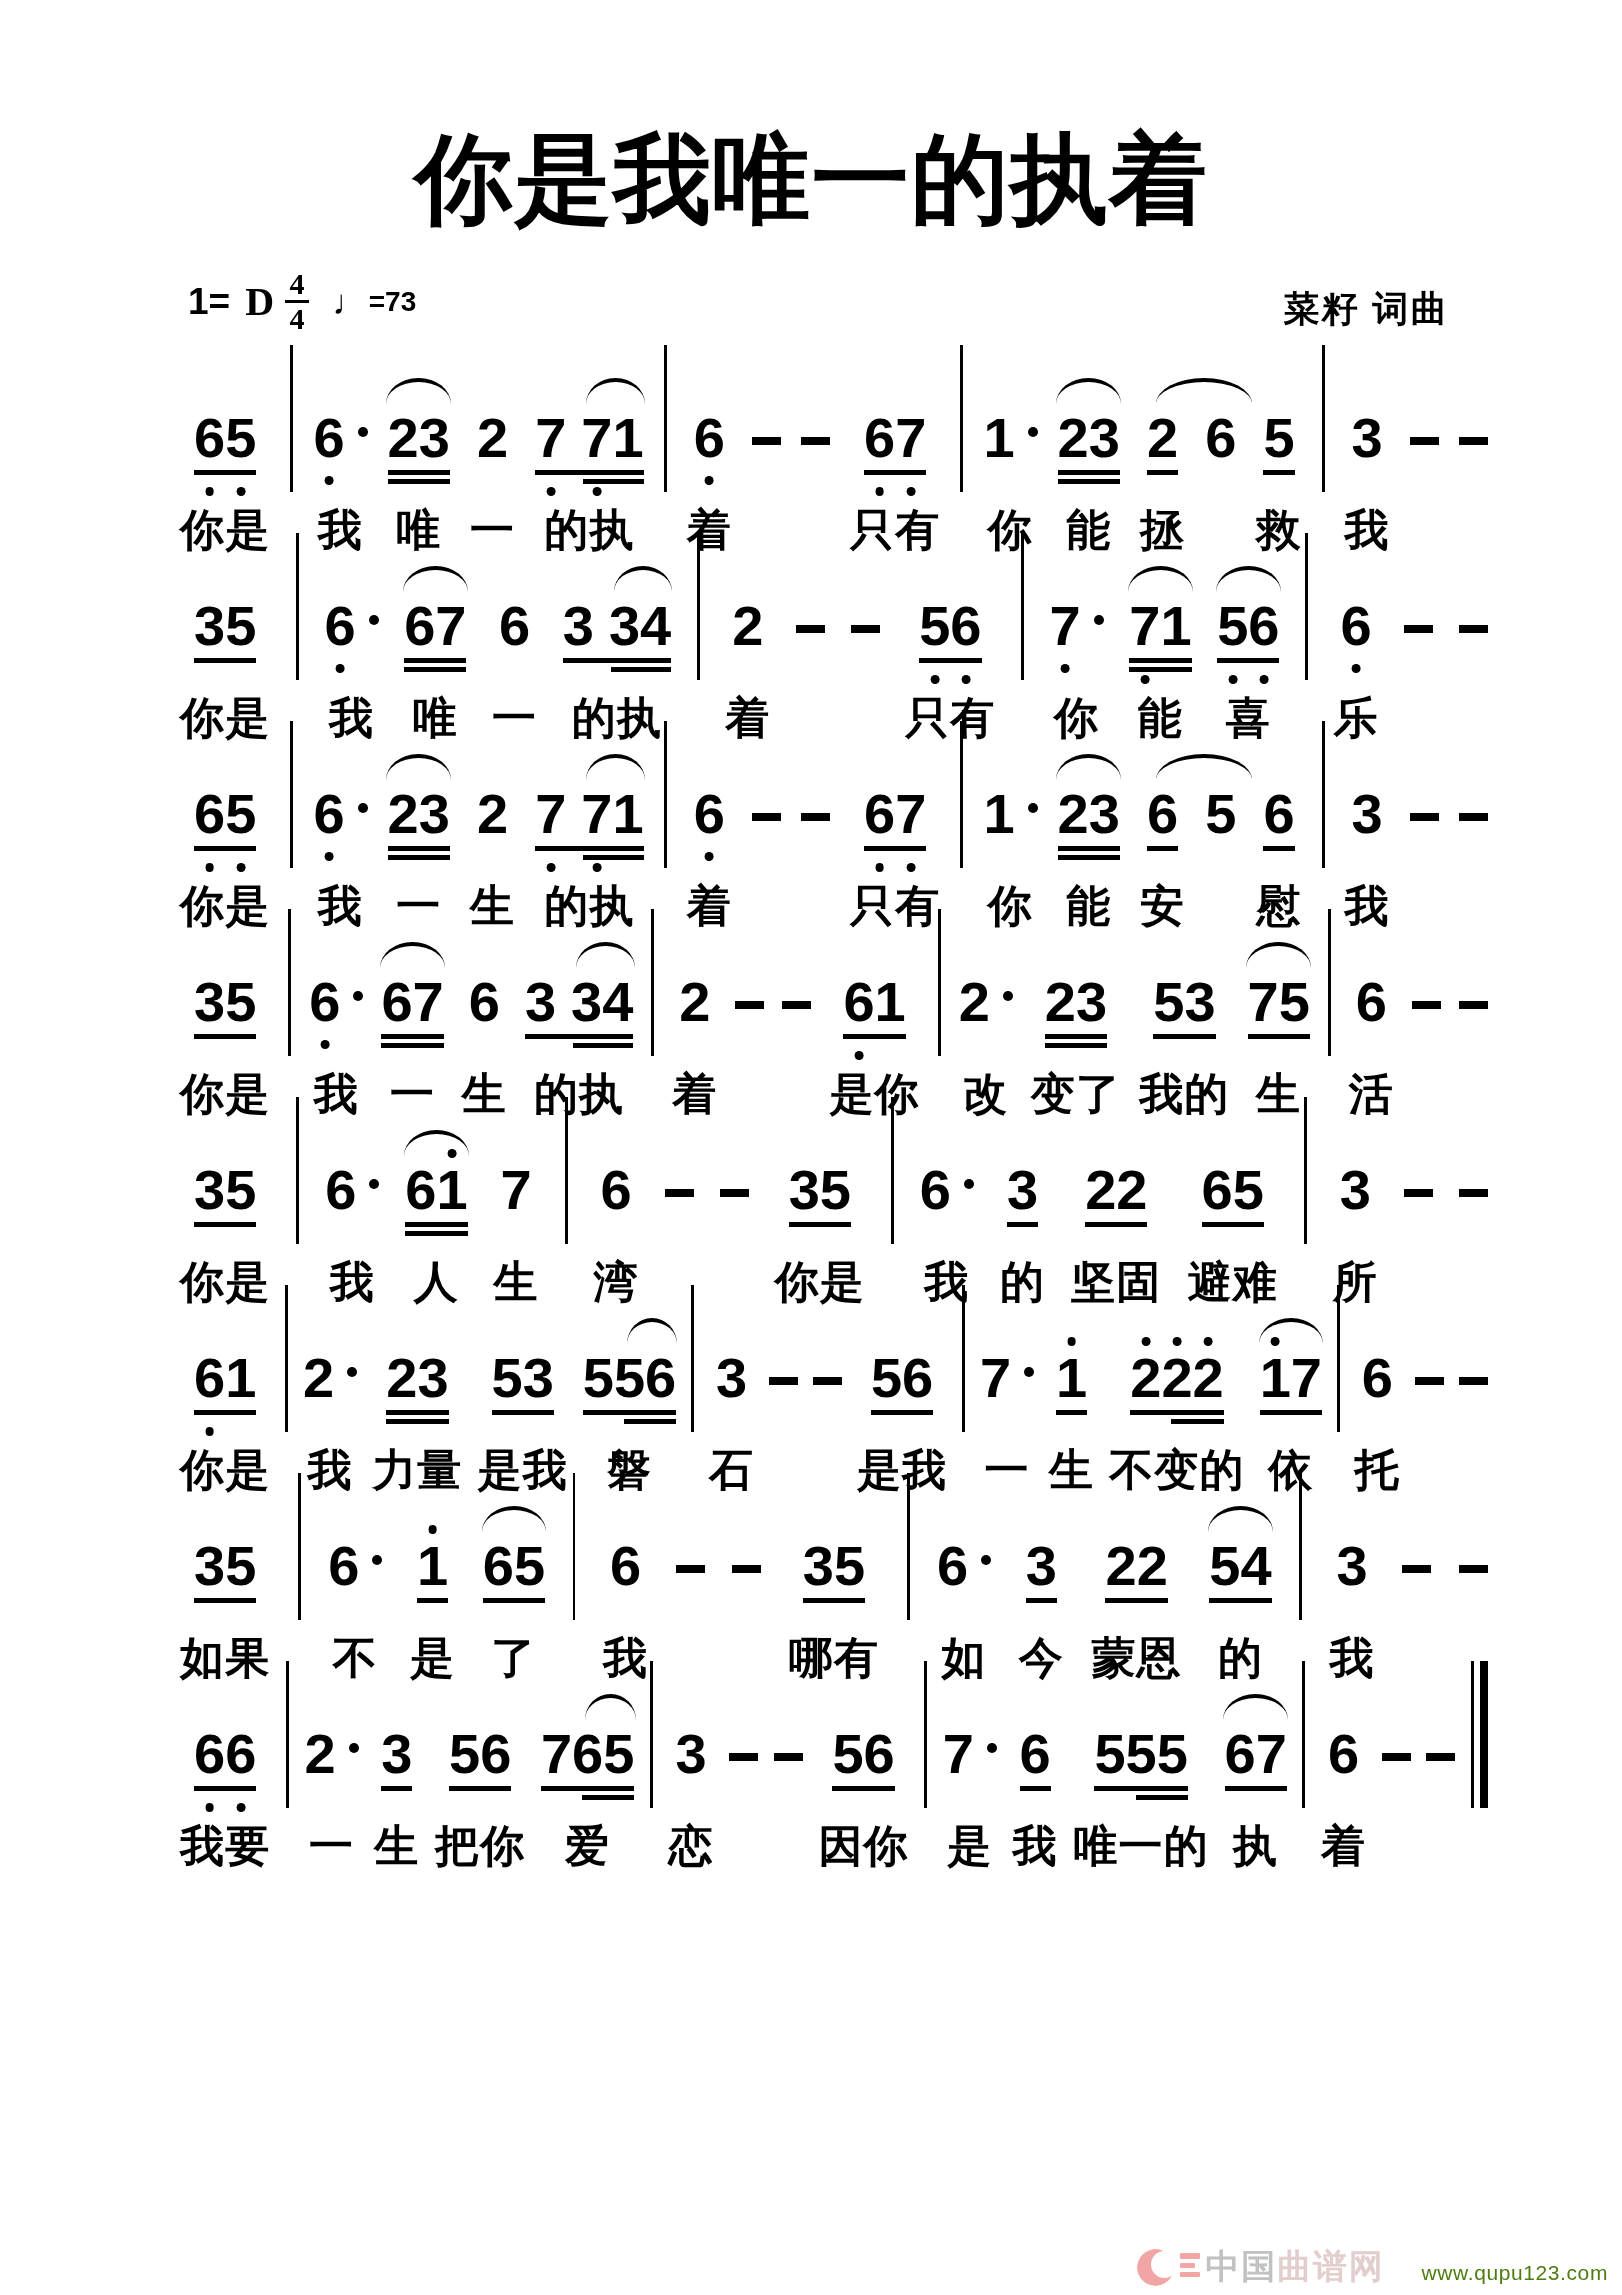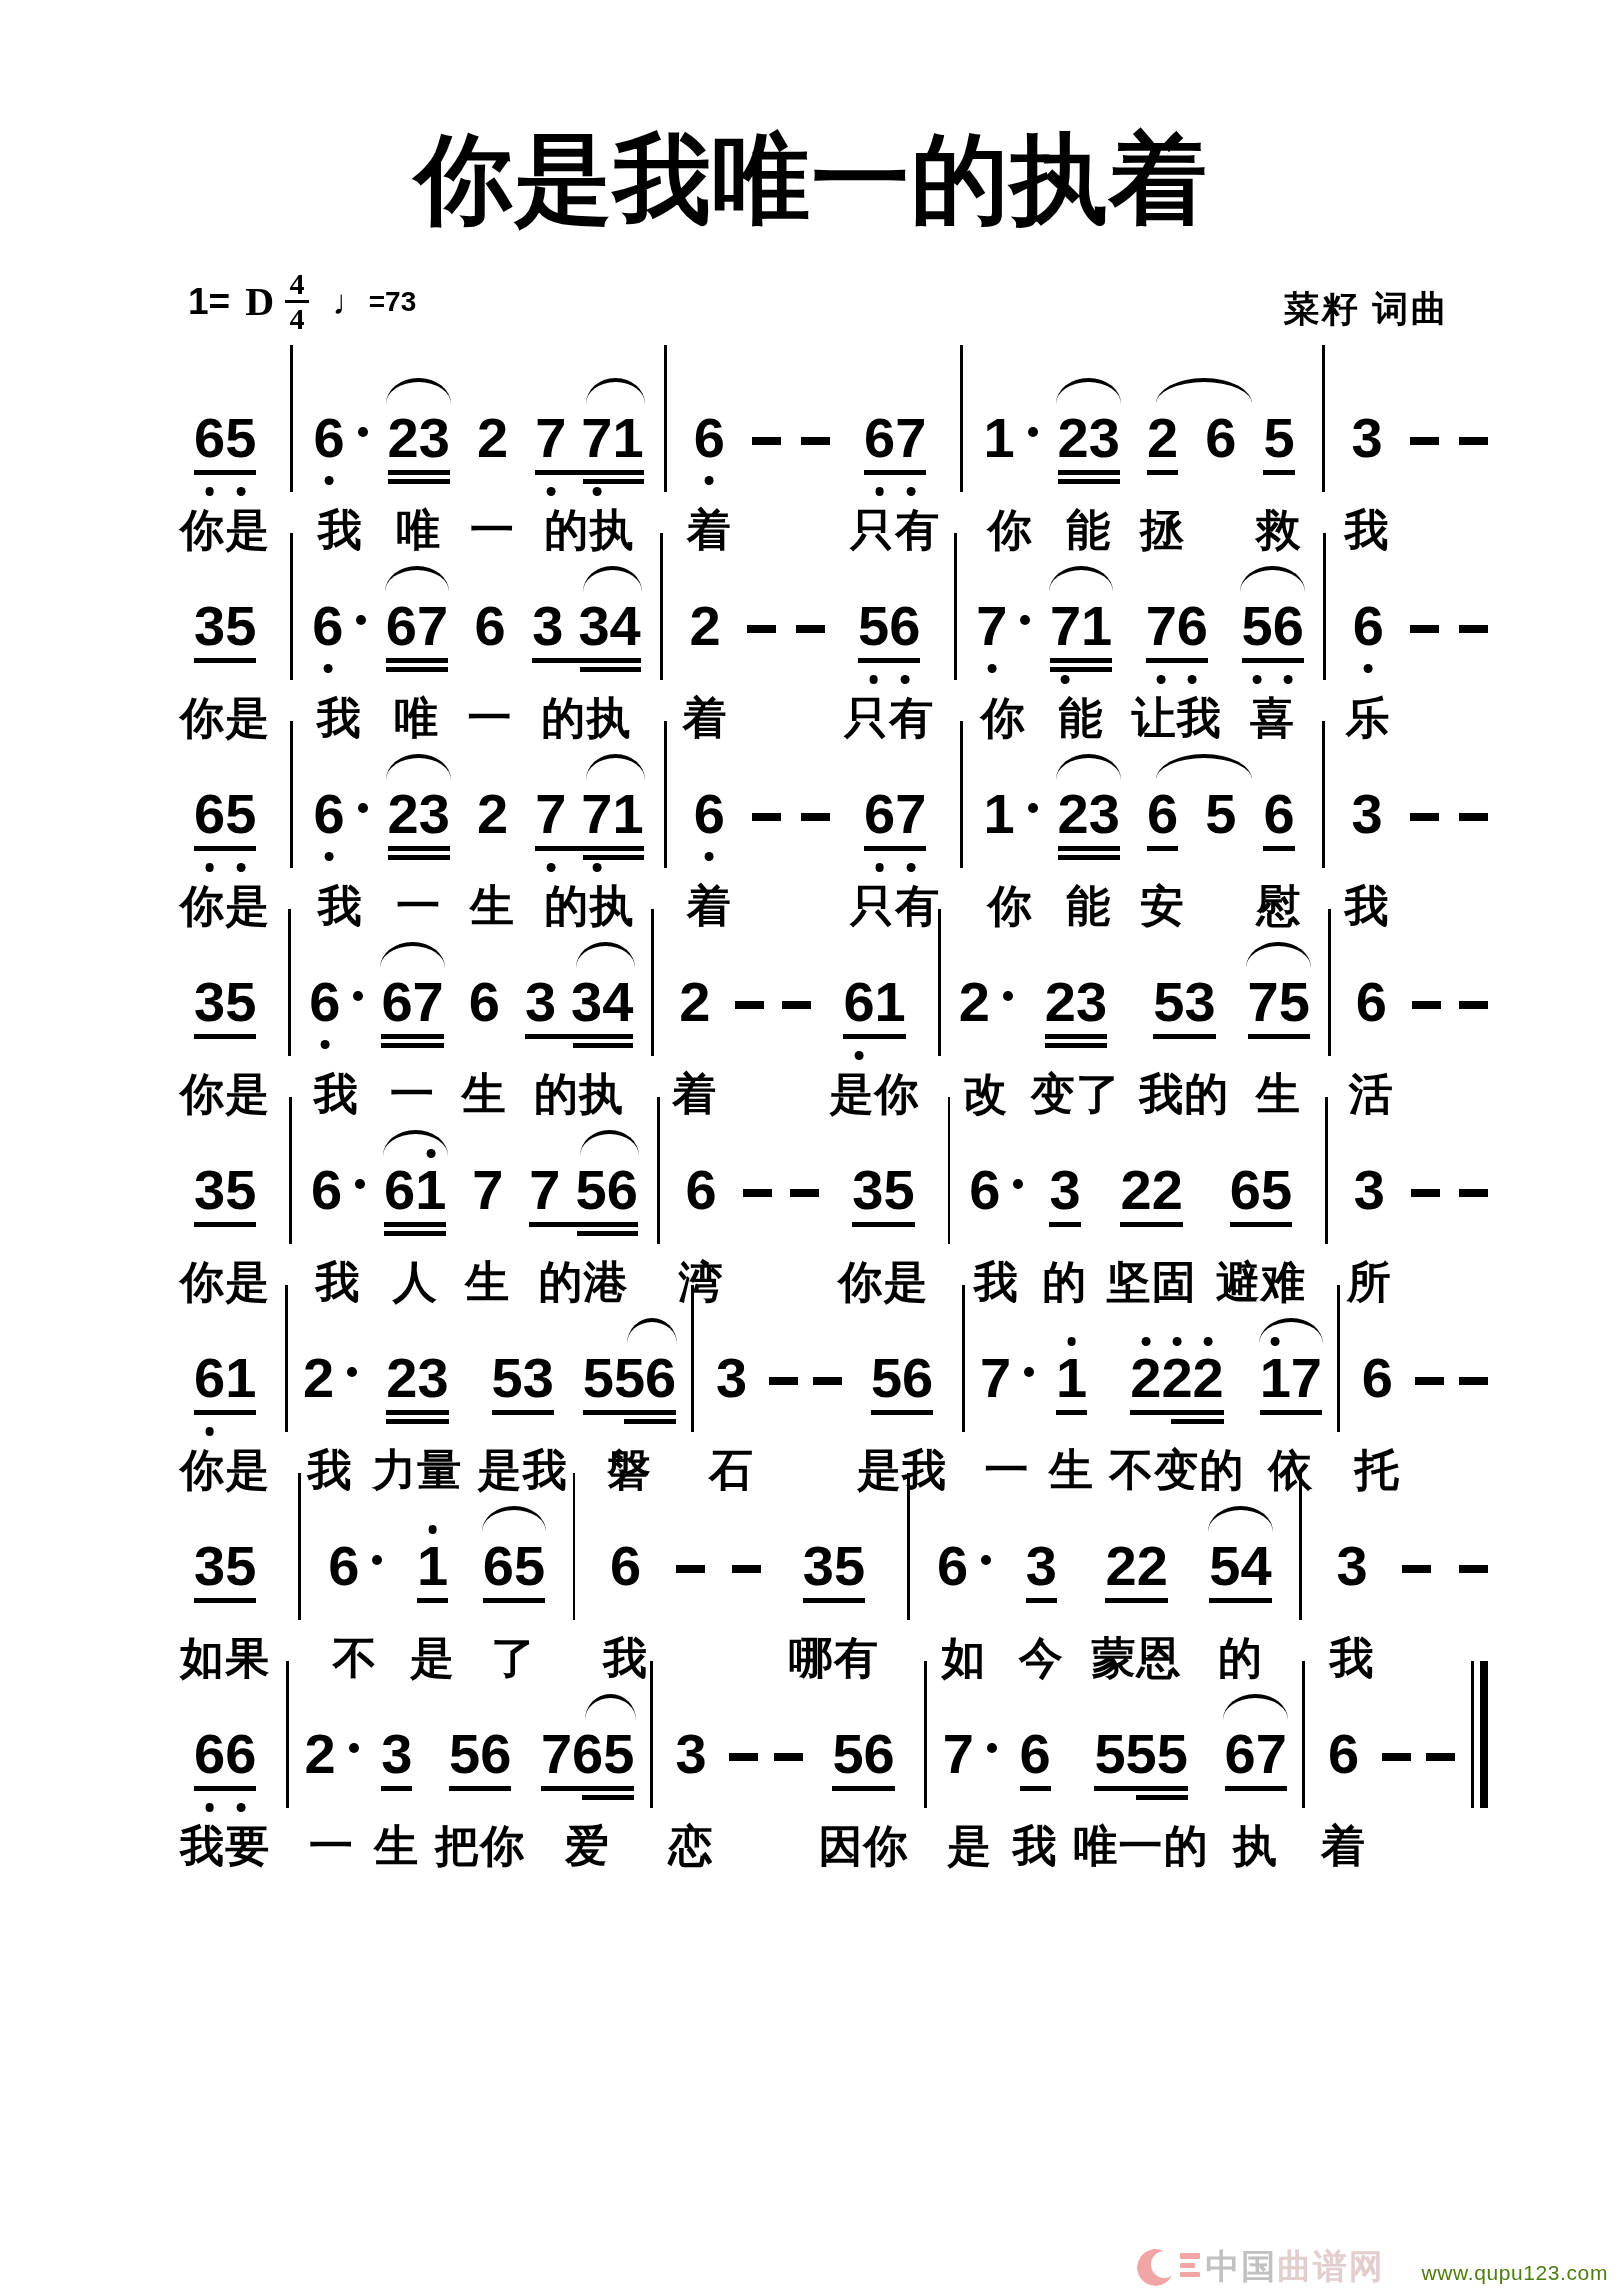--- a/index.html
+++ b/index.html
@@ -289,26 +289,20 @@
         <div class="lyr">你</div>
       </div>
       <div class="cell">
         <div class="nz">
           <div class="note"><span class="ch">7<div class="dotB"></div></span><span class="ch">1</span><div class="l1"></div><div class="l2"></div><div class="arc c"></div></div>
         </div>
         <div class="lyr">能</div>
       </div>
       <div class="cell">
         <div class="nz">
-          <div class="note"><span class="ch">7<div class="dotB"></div></span><span class="ch">6<div class="dotB"></div></span><div class="l1"></div></div>
-        </div>
-        <div class="lyr">让我</div>
-      </div>
-      <div class="cell">
-        <div class="nz">
           <div class="note"><span class="ch">5<div class="dotB"></div></span><span class="ch">6<div class="dotB"></div></span><div class="l1"></div><div class="arc c"></div></div>
         </div>
         <div class="lyr">喜</div>
       </div>
       <div class="cell">
         <div class="nz">
           <div class="barline"></div>
         </div>
         <div class="lyr"></div>
       </div>
@@ -604,26 +598,20 @@
         <div class="nz">
           <div class="note"><span class="ch">6</span><span class="ch">1<div class="dotA"></div></span><div class="l1"></div><div class="l2"></div><div class="arc c"></div></div>
         </div>
         <div class="lyr">人</div>
       </div>
       <div class="cell">
         <div class="nz">
           <div class="note"><span class="ch">7</span></div>
         </div>
         <div class="lyr">生</div>
-      </div>
-      <div class="cell">
-        <div class="nz">
-          <div class="note"><span class="ch">7</span><span class="sp"></span><span class="ch">5</span><span class="ch">6</span><div class="l1"></div><div class="l2 pr"></div><div class="arc r"></div></div>
-        </div>
-        <div class="lyr">的港</div>
       </div>
       <div class="cell">
         <div class="nz">
           <div class="barline"></div>
         </div>
         <div class="lyr"></div>
       </div>
       <div class="cell">
         <div class="nz">
           <div class="note"><span class="ch">6</span></div>

